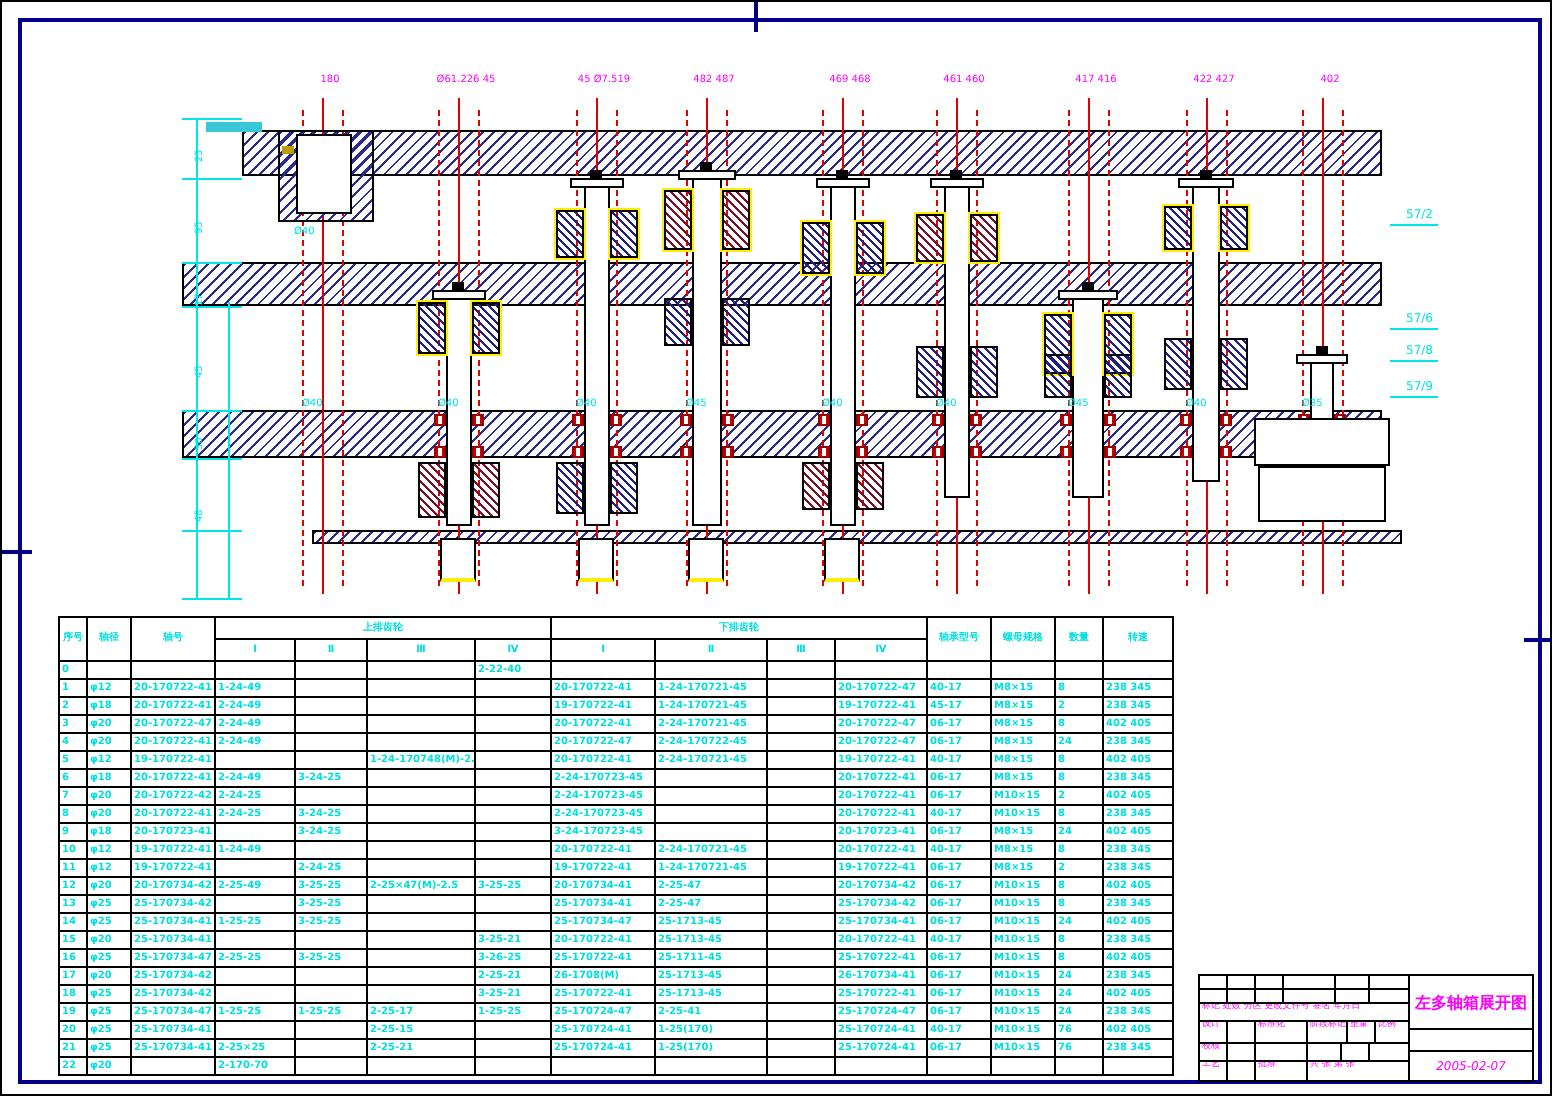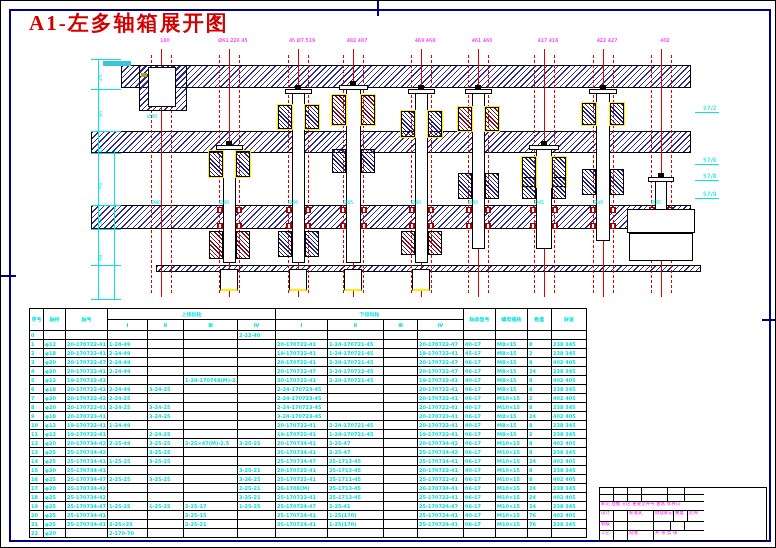--- a/index.html
+++ b/index.html
@@ -65,21 +65,20 @@
 <div class="sheet">
 
   <div class="frame-line" style="left:8px;top:8px;width:762px;height:2px;"></div>
   <div class="frame-line" style="left:8px;top:539px;width:762px;height:2px;"></div>
   <div class="frame-line" style="left:8px;top:8px;width:2px;height:533px;"></div>
   <div class="frame-line" style="left:768px;top:8px;width:2px;height:533px;"></div>
   <div class="tick" style="left:376px;top:0;width:2px;height:15px;"></div>
   <div class="tick" style="left:0;top:274px;width:15px;height:2px;"></div>
   <div class="tick" style="left:761px;top:318px;width:15px;height:2px;"></div>
 
-  <div class="main-title">A1-左多轴箱展开图</div>
 
   <div id="drawing">
       <div class="band" style="left: 120px; top: 64px; width: 570px; height: 23px;"></div>
       <div class="band" style="left: 90px; top: 130px; width: 600px; height: 22px;"></div>
       <div class="band" style="left: 90px; top: 204px; width: 600px; height: 24px;"></div>
       <div class="band" style="left: 155px; top: 264px; width: 545px; height: 7px;"></div>
       <div class="hl-bar" style="left: 102px; top: 60px; width: 28px; height: 5px;"></div>
       <div class="centerline" style="left: 160px; top: 48px; height: 248px;"></div>
       <div class="redline" style="left: 150px; top: 54px; height: 238px;"></div>
       <div class="redline" style="left: 170px; top: 54px; height: 238px;"></div>
@@ -718,15 +717,20 @@
         <div class="tb-cell" style="width:14px;"></div>
         <div class="tb-cell" style="flex:1;"></div>
       </div>
       <div class="tb-row" style="flex:1;">
         <div class="tb-cell" style="width:14px;">工艺</div>
         <div class="tb-cell" style="width:14px;"></div>
         <div class="tb-cell" style="width:26px;">批准</div>
         <div class="tb-cell" style="flex:1;">共 张 第 张</div>
       </div>
     </div>
+    <div class="tb-right">
+      <div class="tb-title">左多轴箱展开图</div>
+      <div class="tb-mid"></div>
+      <div class="tb-date">2005-02-07</div>
+    </div>
   </div>
 
 </div>
 
 </body></html>

